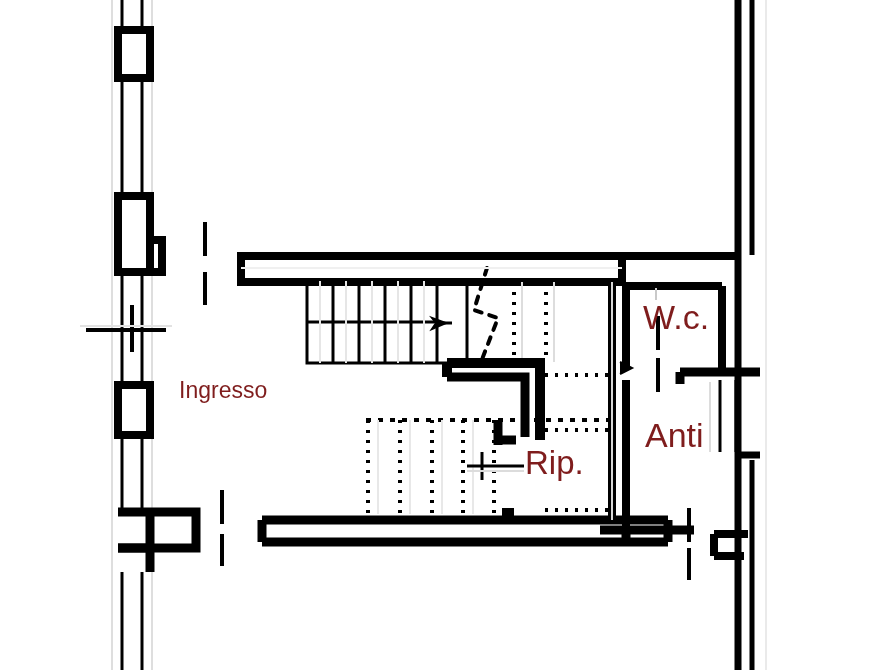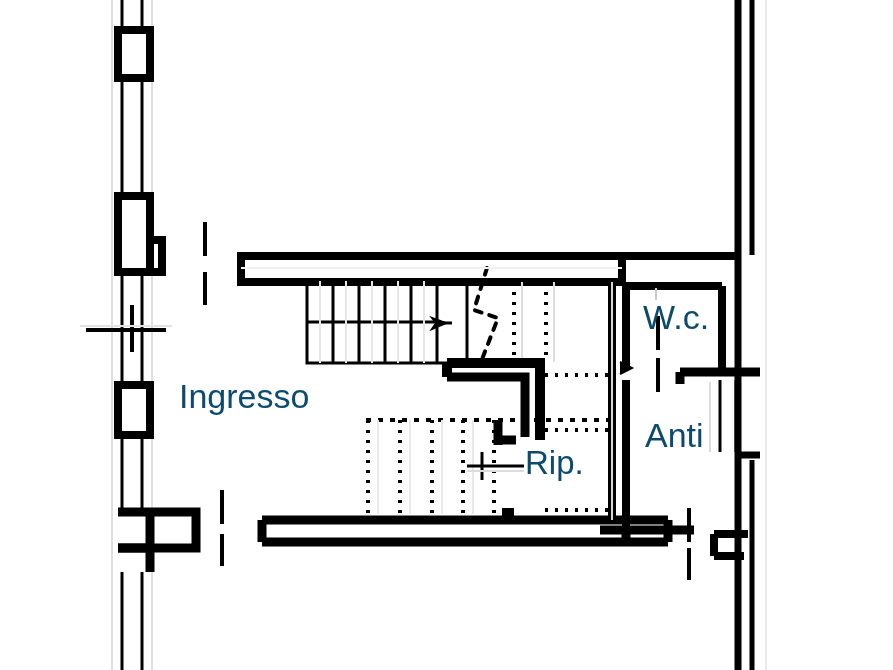--- a/index.html
+++ b/index.html
@@ -5,26 +5,26 @@
   html,body{margin:0;padding:0;background:#ffffff;}
   body{
     font-family:"Liberation Sans", sans-serif;
     width:893px;height:670px;overflow:hidden;
   }
   #plan-root{position:relative;width:893px;height:670px;background:#fff;}
   #plan-svg{position:absolute;left:0;top:0;display:block;}
   .room-label{
     position:absolute;
     font-family:"Liberation Sans", sans-serif;
-    color:#0c4a6e;
+    color:#7f1d1d;
     white-space:nowrap;
     line-height:1;
     letter-spacing:0px;
   }
-  #label-ingresso{left:179px;top:379px;font-size:34px;}
+  #label-ingresso{left:179px;top:379px;font-size:23px;}
   #label-wc{left:643px;top:300px;font-size:34px;}
   #label-anti{left:645px;top:418px;font-size:34px;text-align:center;}
   #label-rip{left:525px;top:446px;font-size:33px;text-align:center;}
 </style>
 </head>
 <body>
 
 <div id="plan-root">
 
   <svg id="plan-svg" width="893" height="670" viewBox="0 0 893 670" shape-rendering="geometricPrecision">

